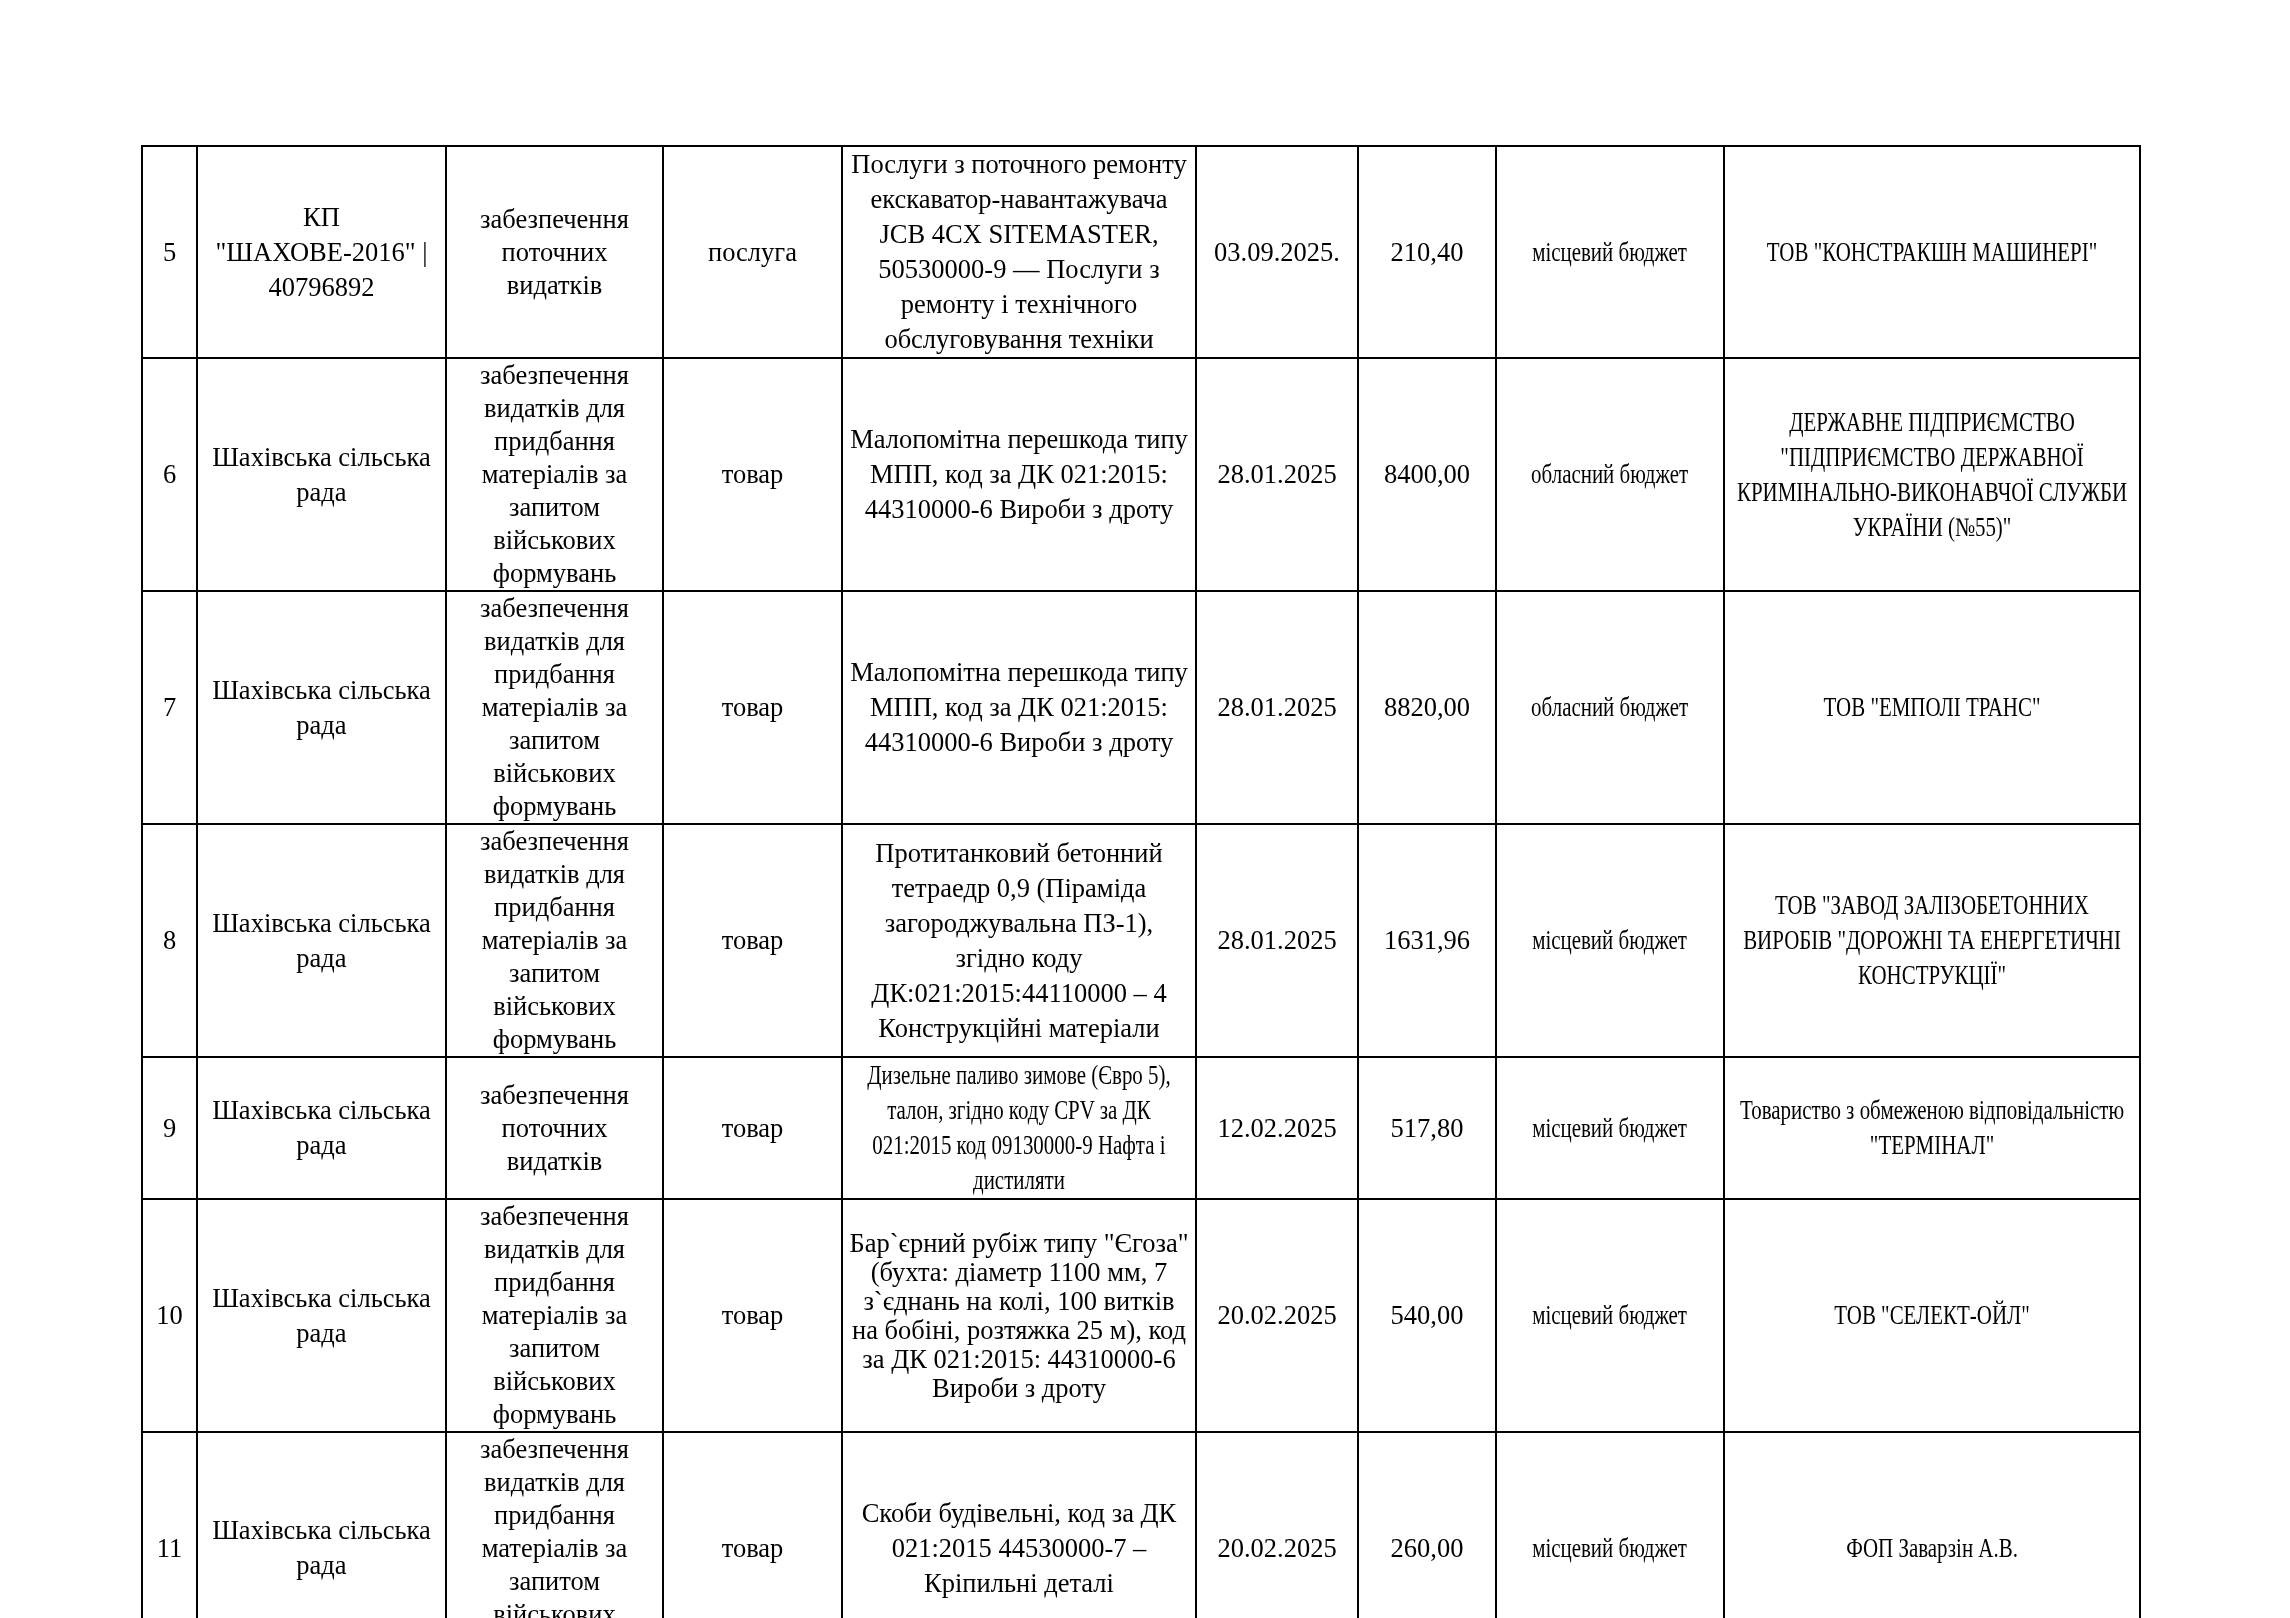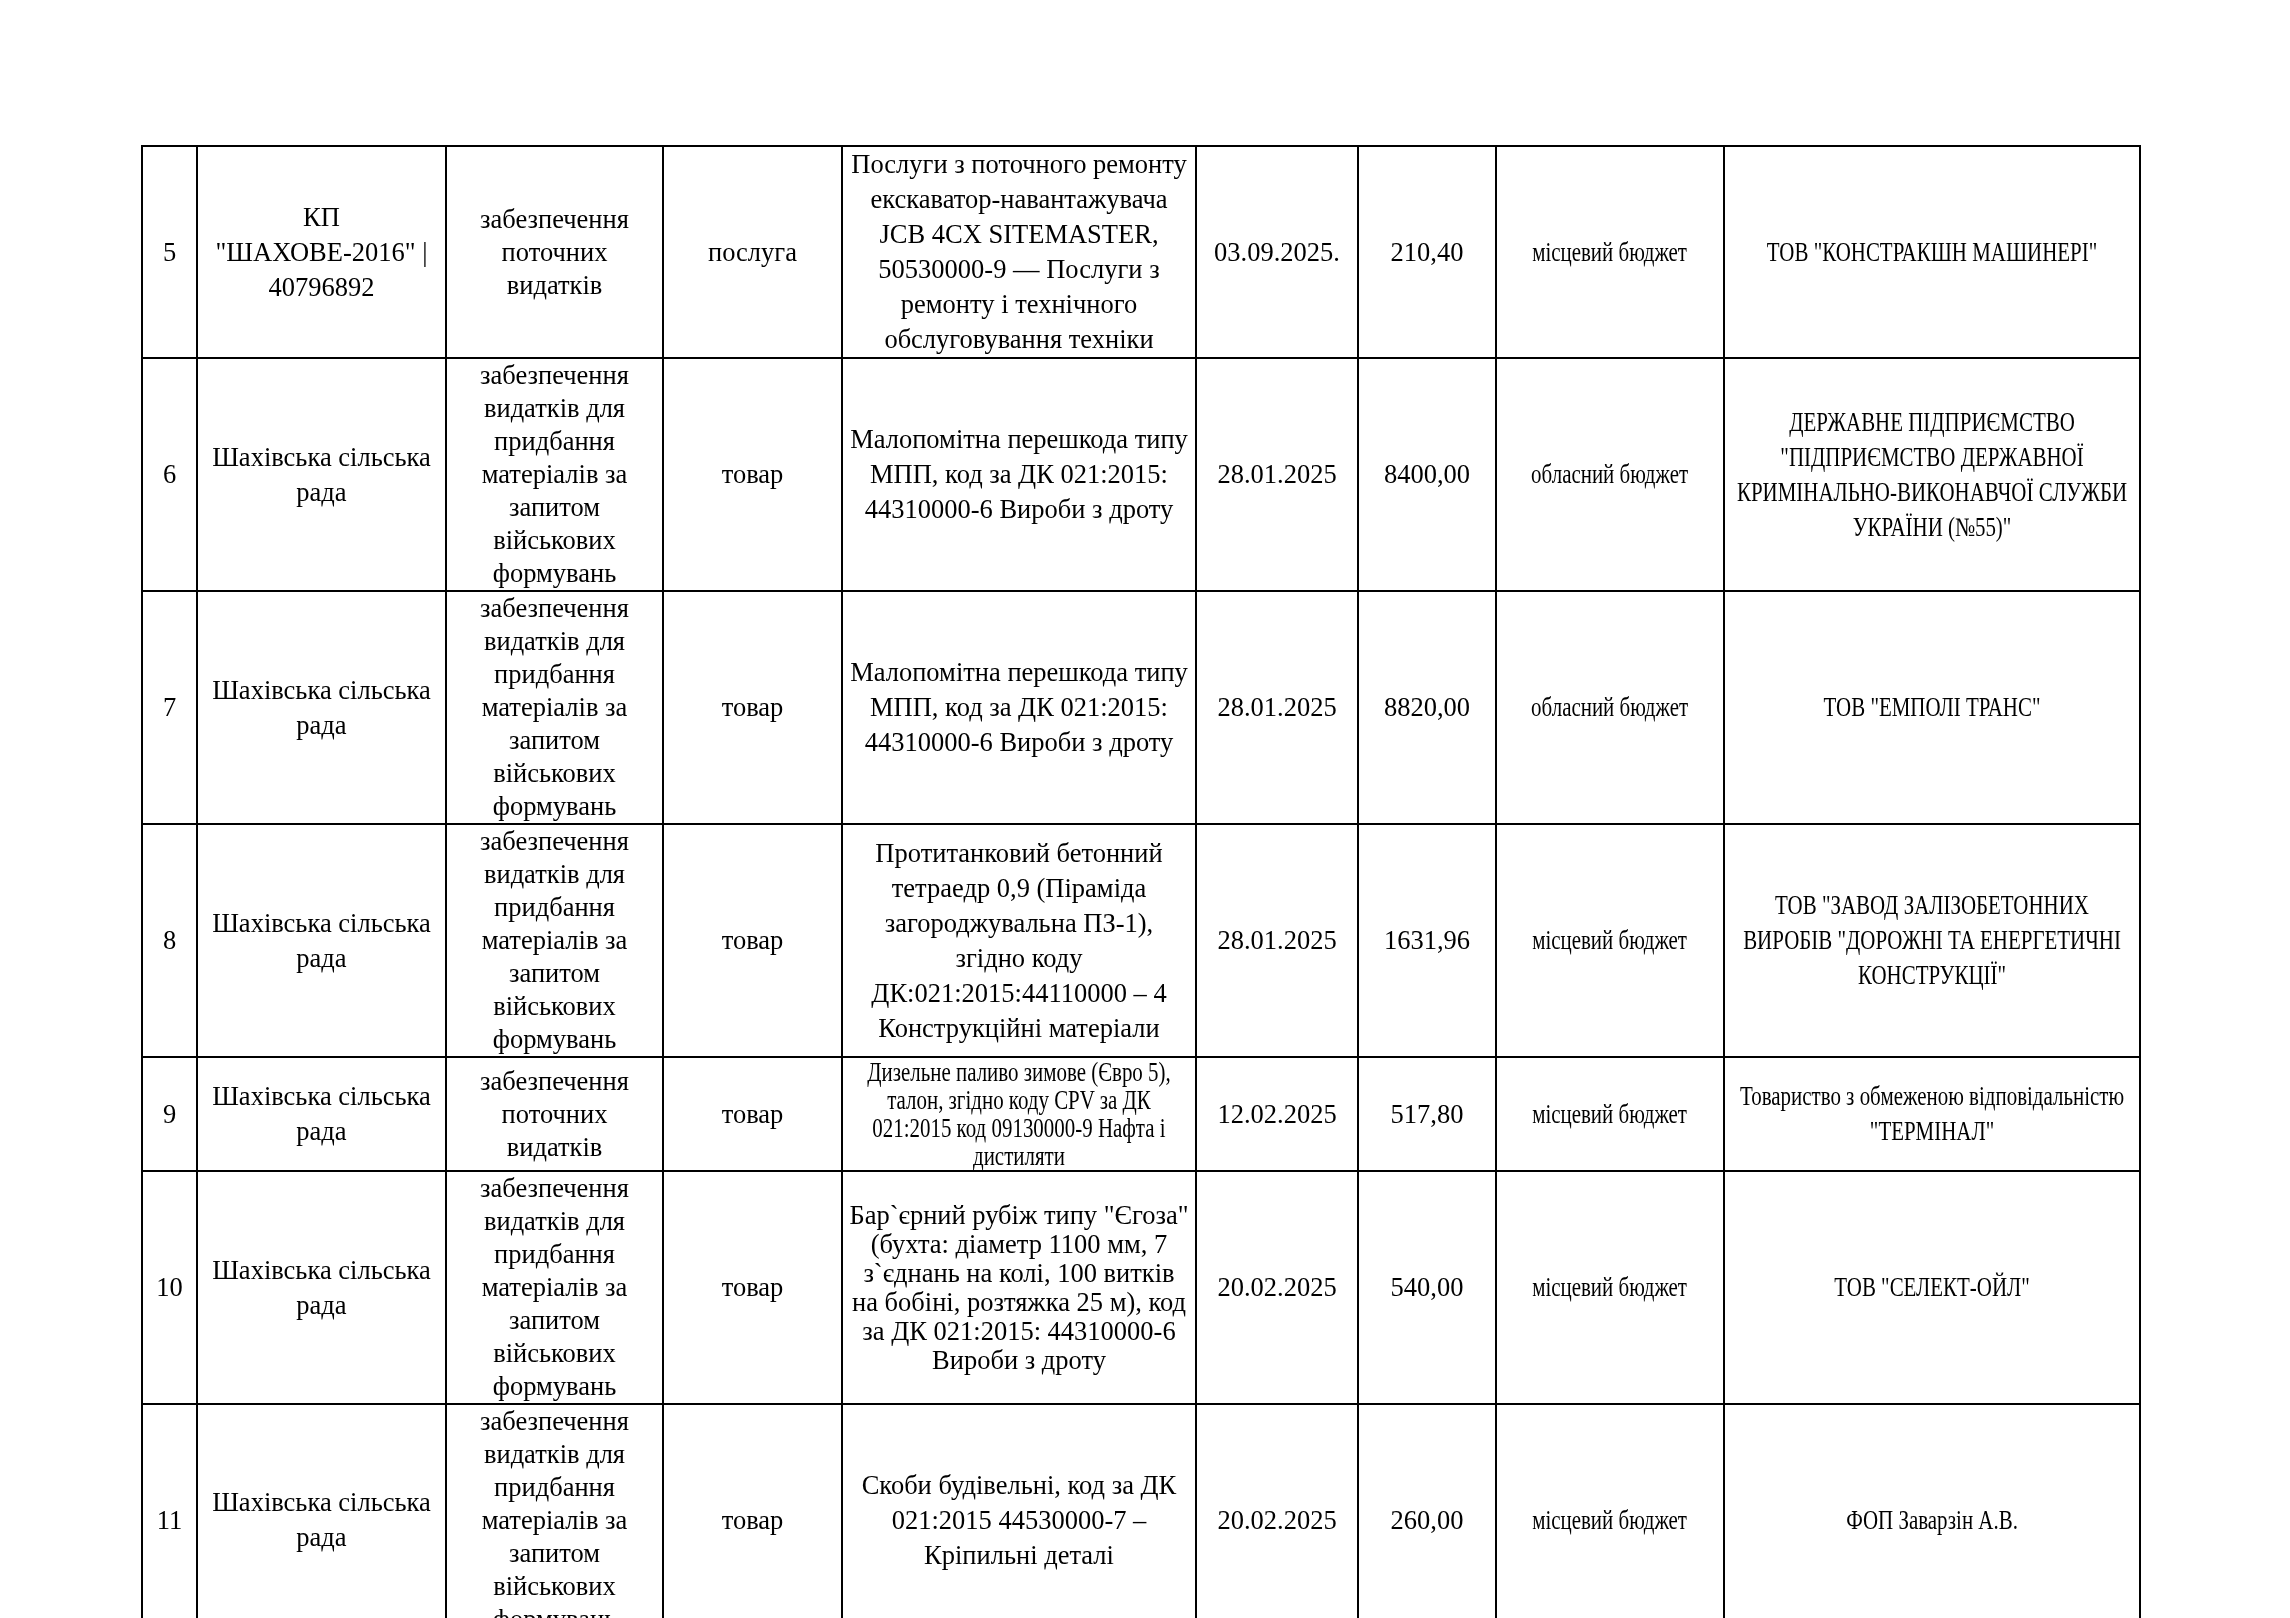--- a/index.html
+++ b/index.html
@@ -48,21 +48,21 @@
   tbody tr:nth-child(2) td { height: 183px; }
   tbody tr:nth-child(3) td { height: 174px; }
   tbody tr:nth-child(4) td { height: 178px; }
   tbody tr:nth-child(5) td { height: 112px; }
   tbody tr:nth-child(6) td { height: 177px; }
   tbody tr:nth-child(7) td { height: 155px; }
   
   tbody tr td:nth-child(3) { line-height: 33px; }
   
   tbody tr:nth-child(6) td:nth-child(5) { line-height: 29px; }
-  tbody tr:nth-child(5) td:nth-child(5) { line-height: 28px; }
+  tbody tr:nth-child(5) td:nth-child(5) { line-height: 35px; }
   
   tbody tr:nth-child(7) td:nth-child(3),
   tbody tr:nth-child(7) td:nth-child(5) { border-bottom: none; }
   
   .cond {
     flex: 0 0 auto;
     display: inline-block;
     width: 126%;
     transform: scaleX(0.79);
     transform-origin: center;

